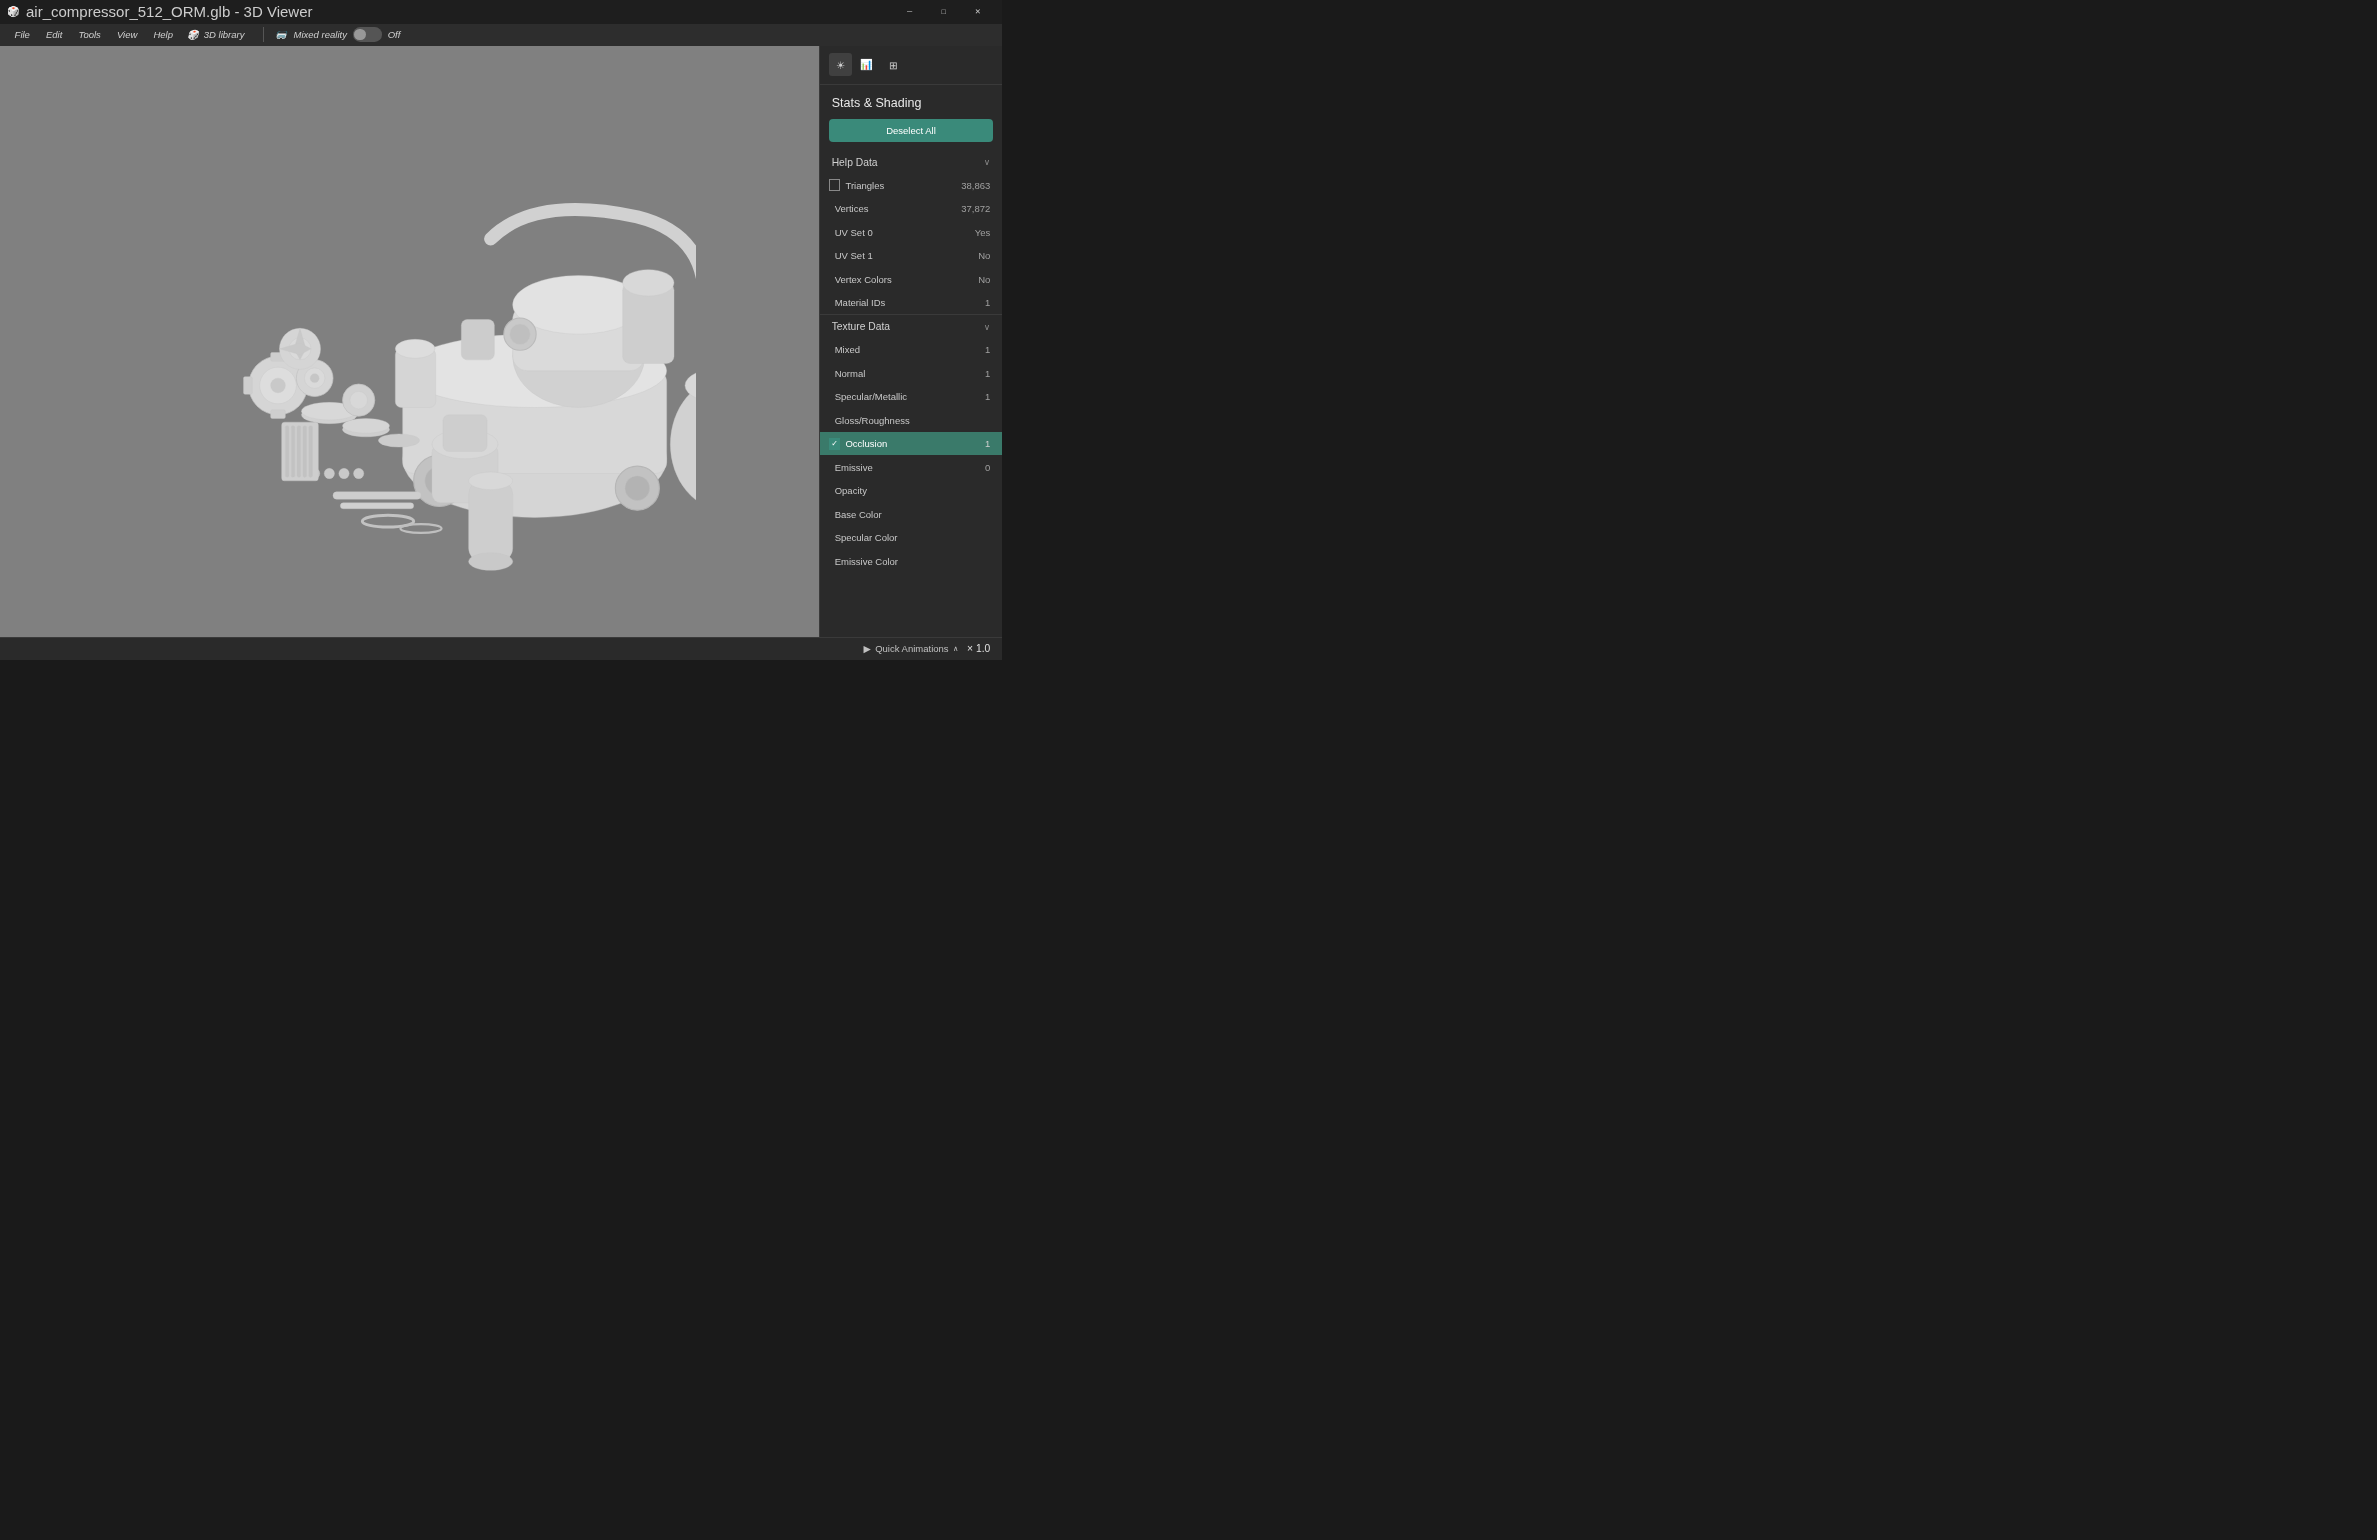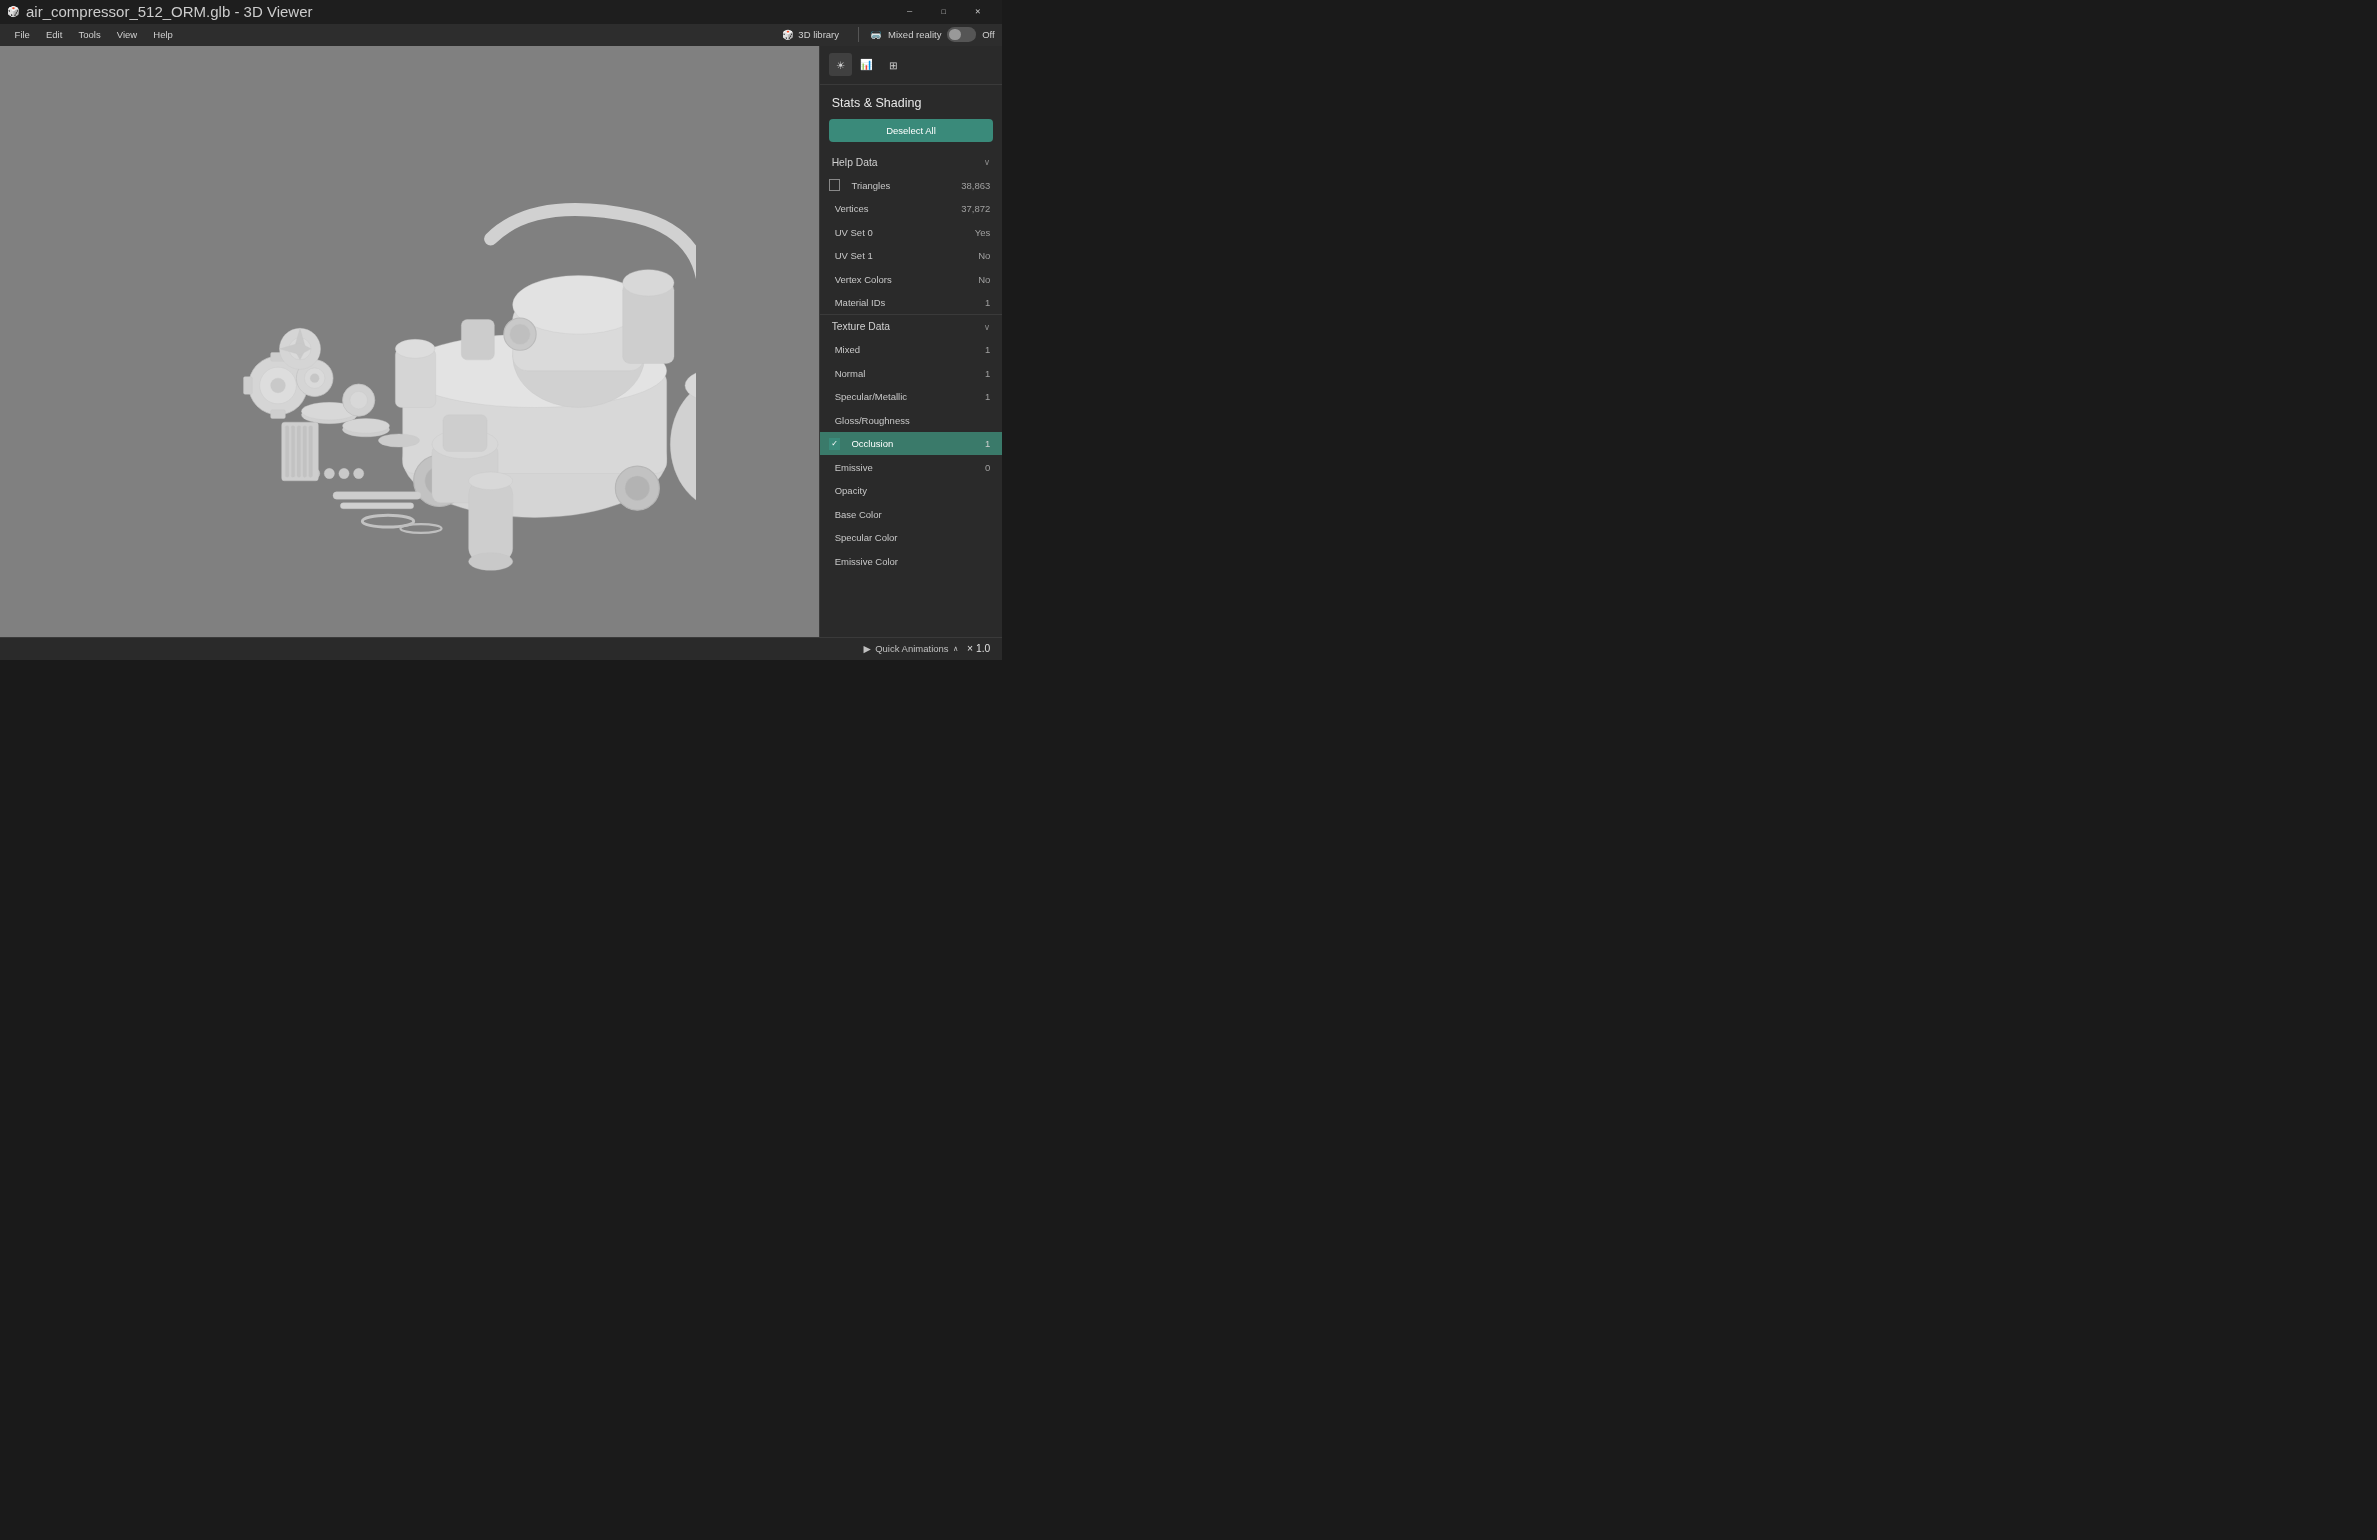--- a/index.html
+++ b/index.html
@@ -50,21 +50,22 @@
     }
 
     
     #menubar {
       background: #2d2d2d;
       height: 22px;
       display: flex;
       align-items: center;
       padding: 0 7.3px;
       flex-shrink: 0;
-      justify-content: space-between;
+      justify-content: flex-start;
+      font-style: italic;
     }
     #menubar-left {
       display: flex;
       gap: 1.5px;
     }
     .menu-item {
       padding: 2.9px 7.3px;
       cursor: pointer;
       border-radius: 1.5px;
       font-size: 9.5px;
@@ -206,21 +207,21 @@
     .data-row {
       display: flex;
       align-items: center;
       padding: 4.4px 11.7px 4.4px 14.7px;
       font-size: 9.5px;
       color: #c8c8c8;
       min-height: 23.5px;
     }
     .data-row.with-checkbox {
       padding-left: 8.8px;
-      gap: 11px;
+      gap: 5px;
     }
     .data-row.selected {
       background: #3a7a6a;
       color: #fff;
     }
 
     .row-label {
       flex: 1;
       color: inherit;
     }

